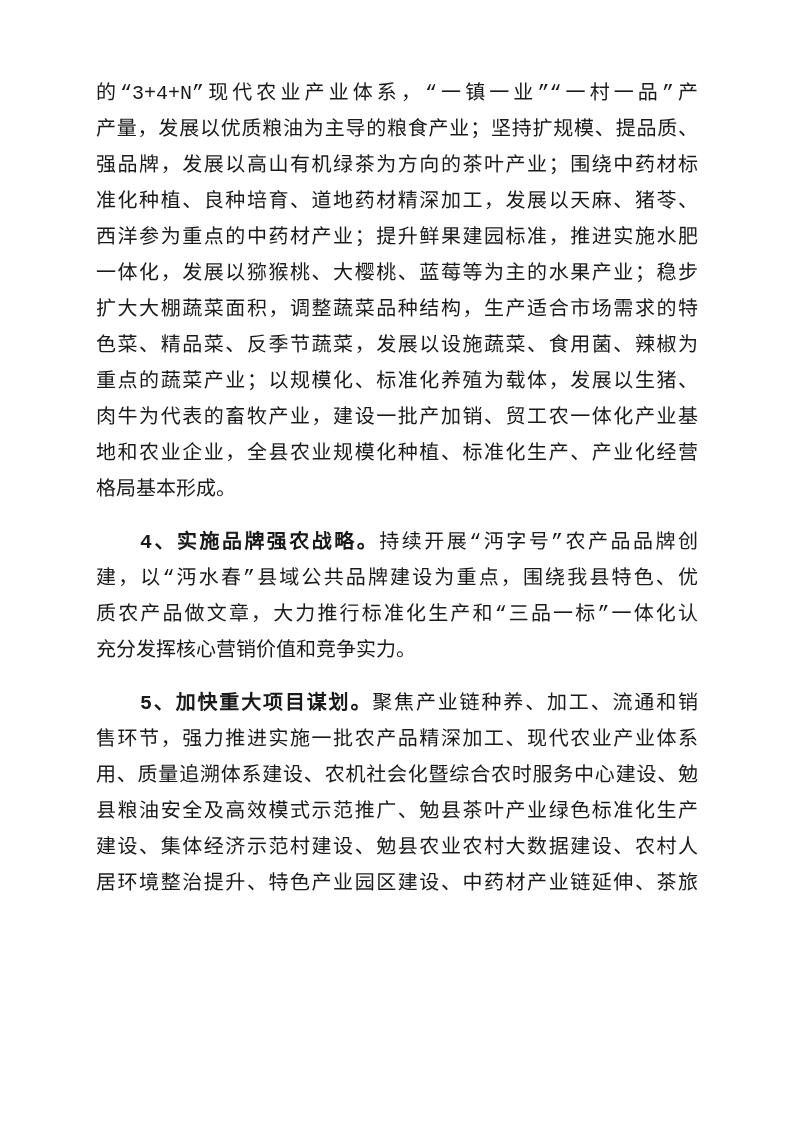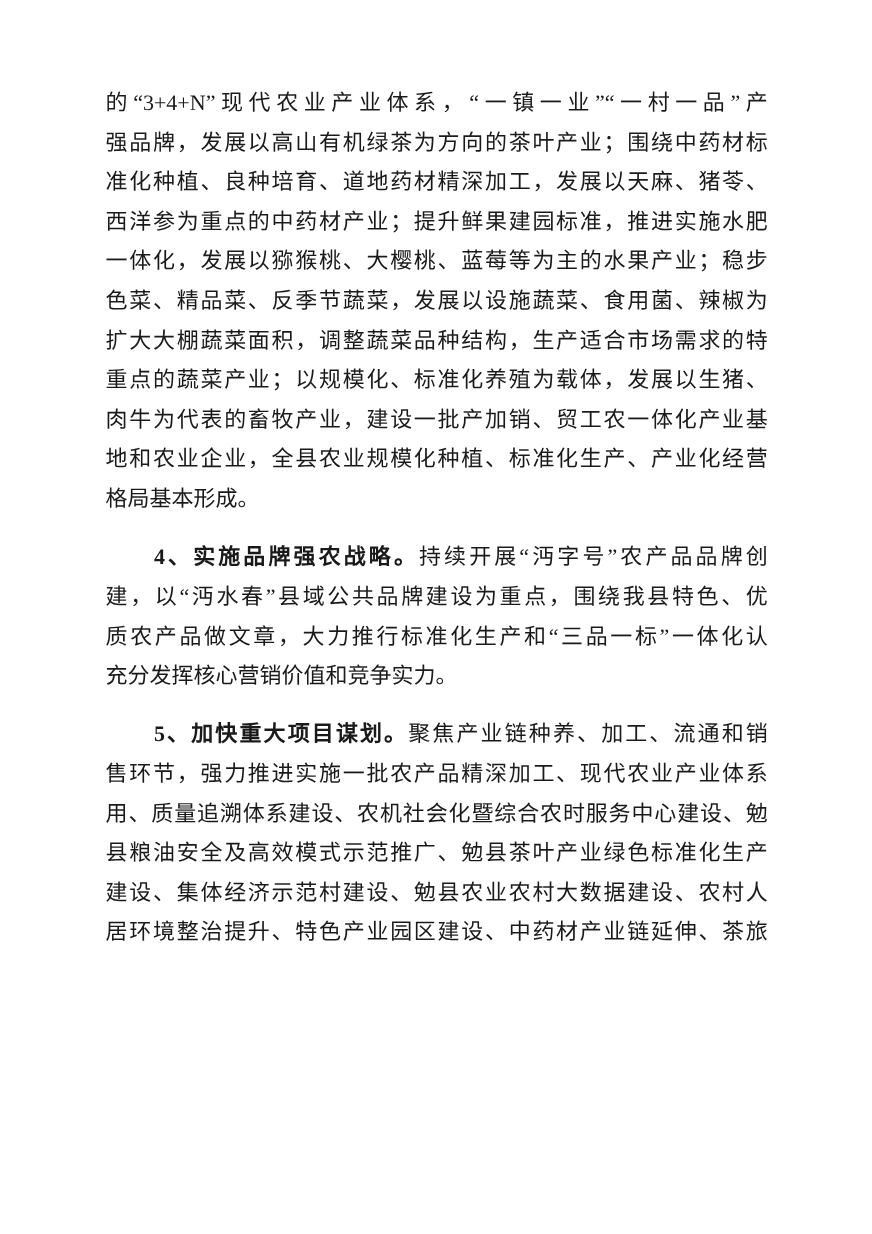--- a/index.html
+++ b/index.html
@@ -6,21 +6,21 @@
     margin: 0;
     padding: 0;
     background: #ffffff;
   }
   .page {
     position: relative;
     width: 793px;
     height: 1122px;
     background: #ffffff;
     overflow: hidden;
-    font-family: Liberation Serif, serif;
+    font-family: Liberation Mono, monospace;
   }
   .text-block {
     position: absolute;
     left: 96px;
     top: 76px;
     width: 602px;
     color: #1a1a1a;
   }
   .paragraph {
     margin: 0;
@@ -46,26 +46,27 @@
     font-weight: 700;
   }
 </style>
 </head>
 <body style="background: rgb(255, 255, 255);">
 
 <div class="page">
   <div class="text-block" style="color: rgb(26, 26, 26);">
       <div class="paragraph">
         <div class="line"><span class="seg">的“3+4+N”现代农业产业体系，“一镇一业”“一村一品”产</span></div>
+        <div class="line"><span class="seg">产量，发展以优质粮油为主导的粮食产业；坚持扩规模、提品质、</span></div>
         <div class="line"><span class="seg">强品牌，发展以高山有机绿茶为方向的茶叶产业；围绕中药材标</span></div>
         <div class="line"><span class="seg">准化种植、良种培育、道地药材精深加工，发展以天麻、猪苓、</span></div>
         <div class="line"><span class="seg">西洋参为重点的中药材产业；提升鲜果建园标准，推进实施水肥</span></div>
         <div class="line"><span class="seg">一体化，发展以猕猴桃、大樱桃、蓝莓等为主的水果产业；稳步</span></div>
+        <div class="line"><span class="seg">扩大大棚蔬菜面积，调整蔬菜品种结构，生产适合市场需求的特</span></div>
         <div class="line"><span class="seg">色菜、精品菜、反季节蔬菜，发展以设施蔬菜、食用菌、辣椒为</span></div>
-        <div class="line"><span class="seg">扩大大棚蔬菜面积，调整蔬菜品种结构，生产适合市场需求的特</span></div>
         <div class="line"><span class="seg">重点的蔬菜产业；以规模化、标准化养殖为载体，发展以生猪、</span></div>
         <div class="line"><span class="seg">肉牛为代表的畜牧产业，建设一批产加销、贸工农一体化产业基</span></div>
         <div class="line"><span class="seg">地和农业企业，全县农业规模化种植、标准化生产、产业化经营</span></div>
         <div class="line para-end"><span class="seg">格局基本形成。</span></div>
       </div>
       <div class="paragraph">
         <div class="line indent"><span class="seg bold">4、实施品牌强农战略。</span><span class="seg">持续开展“沔字号”农产品品牌创</span></div>
         <div class="line"><span class="seg">建，以“沔水春”县域公共品牌建设为重点，围绕我县特色、优</span></div>
         <div class="line"><span class="seg">质农产品做文章，大力推行标准化生产和“三品一标”一体化认</span></div>
         <div class="line para-end"><span class="seg">充分发挥核心营销价值和竞争实力。</span></div>

